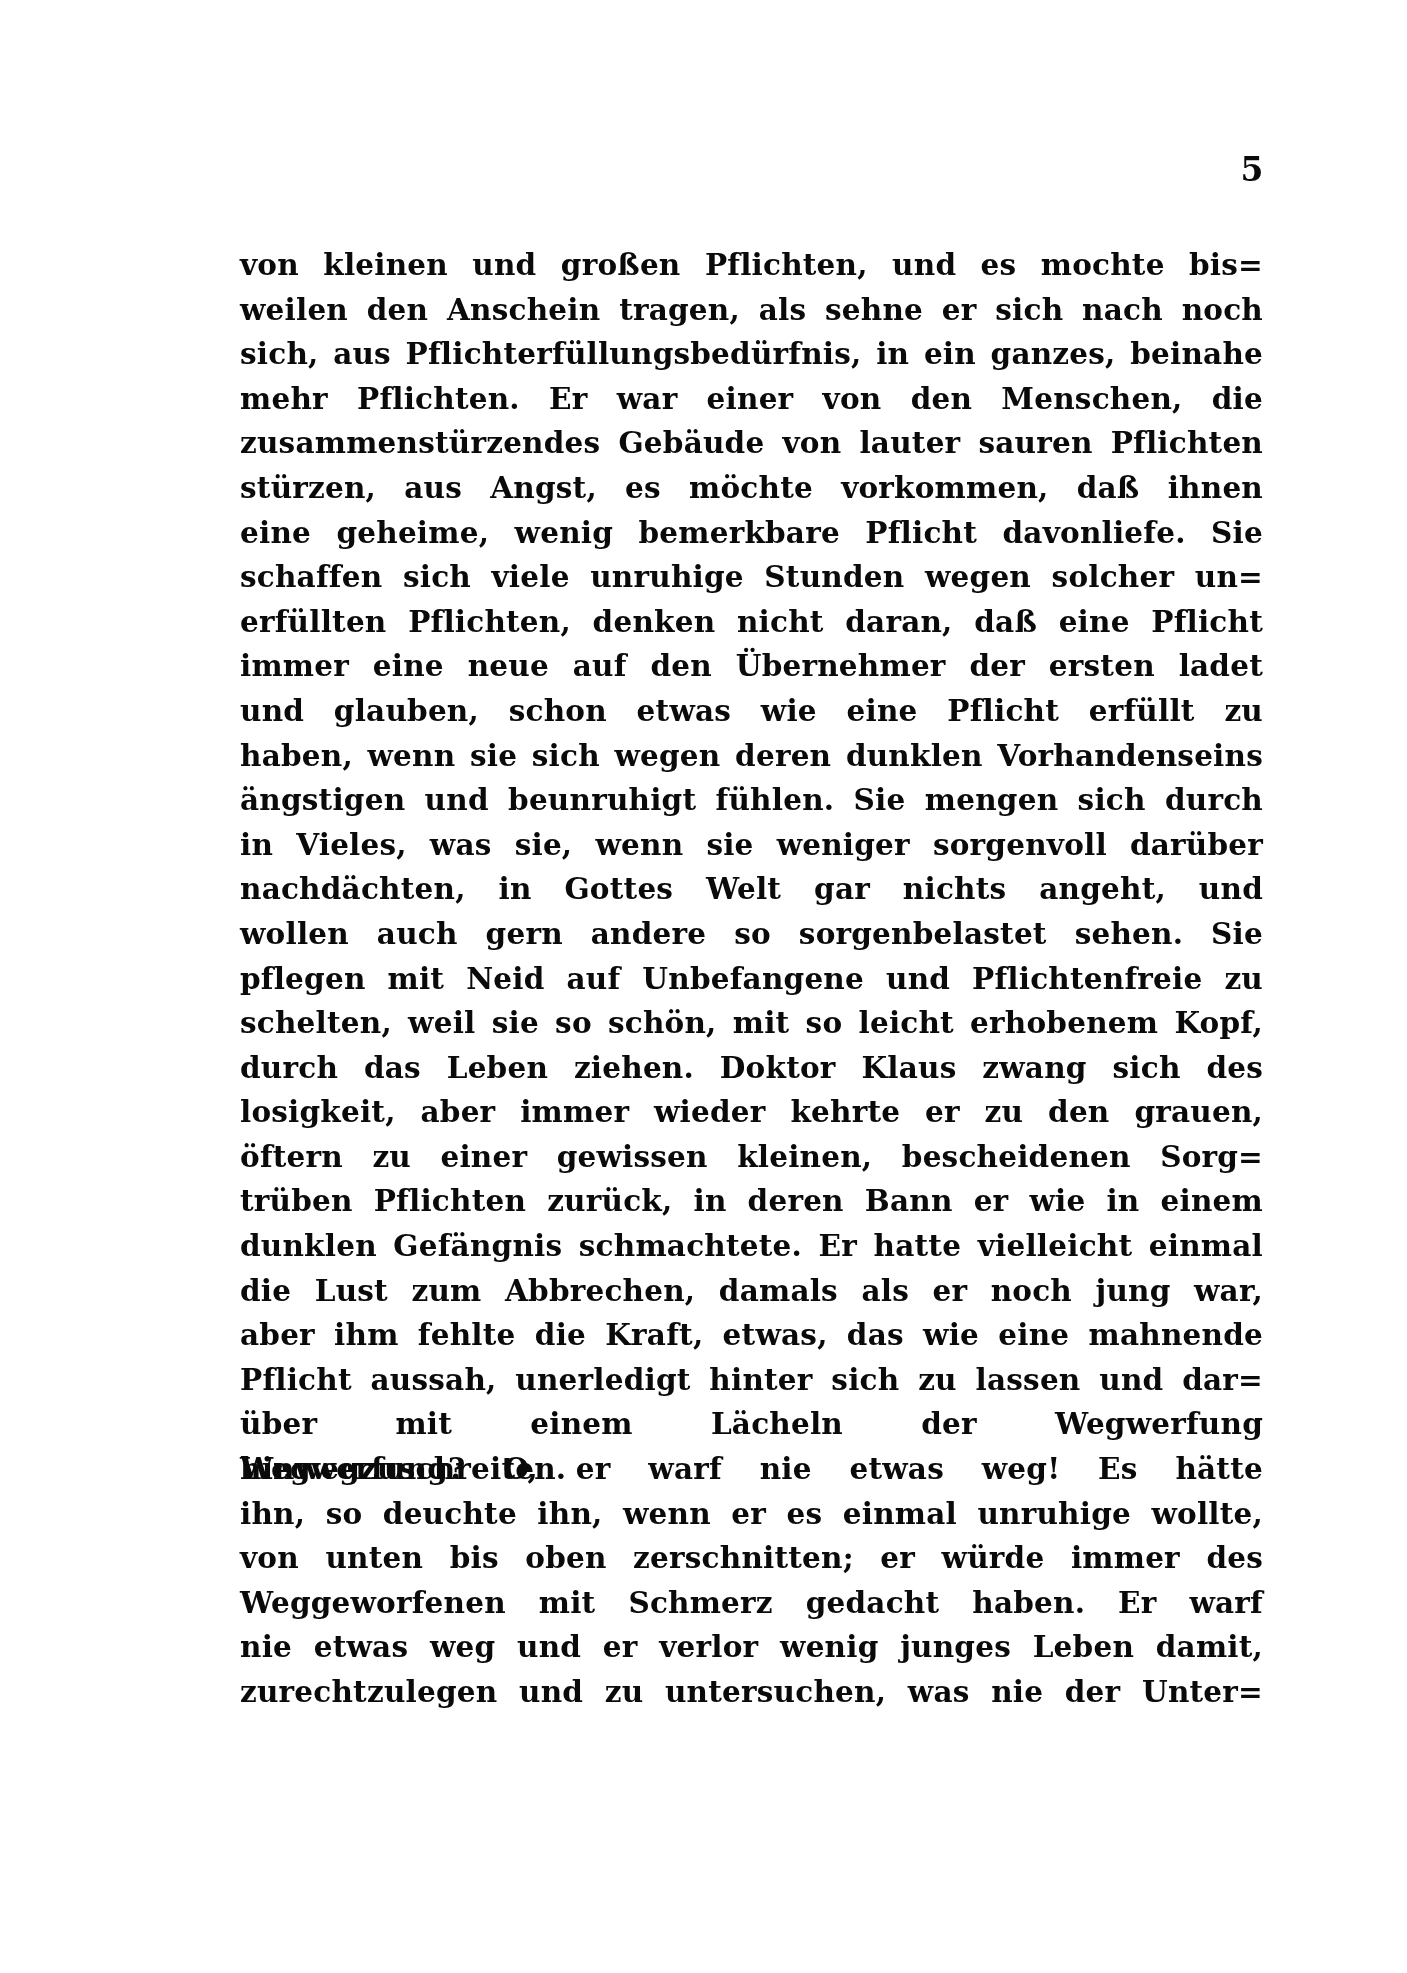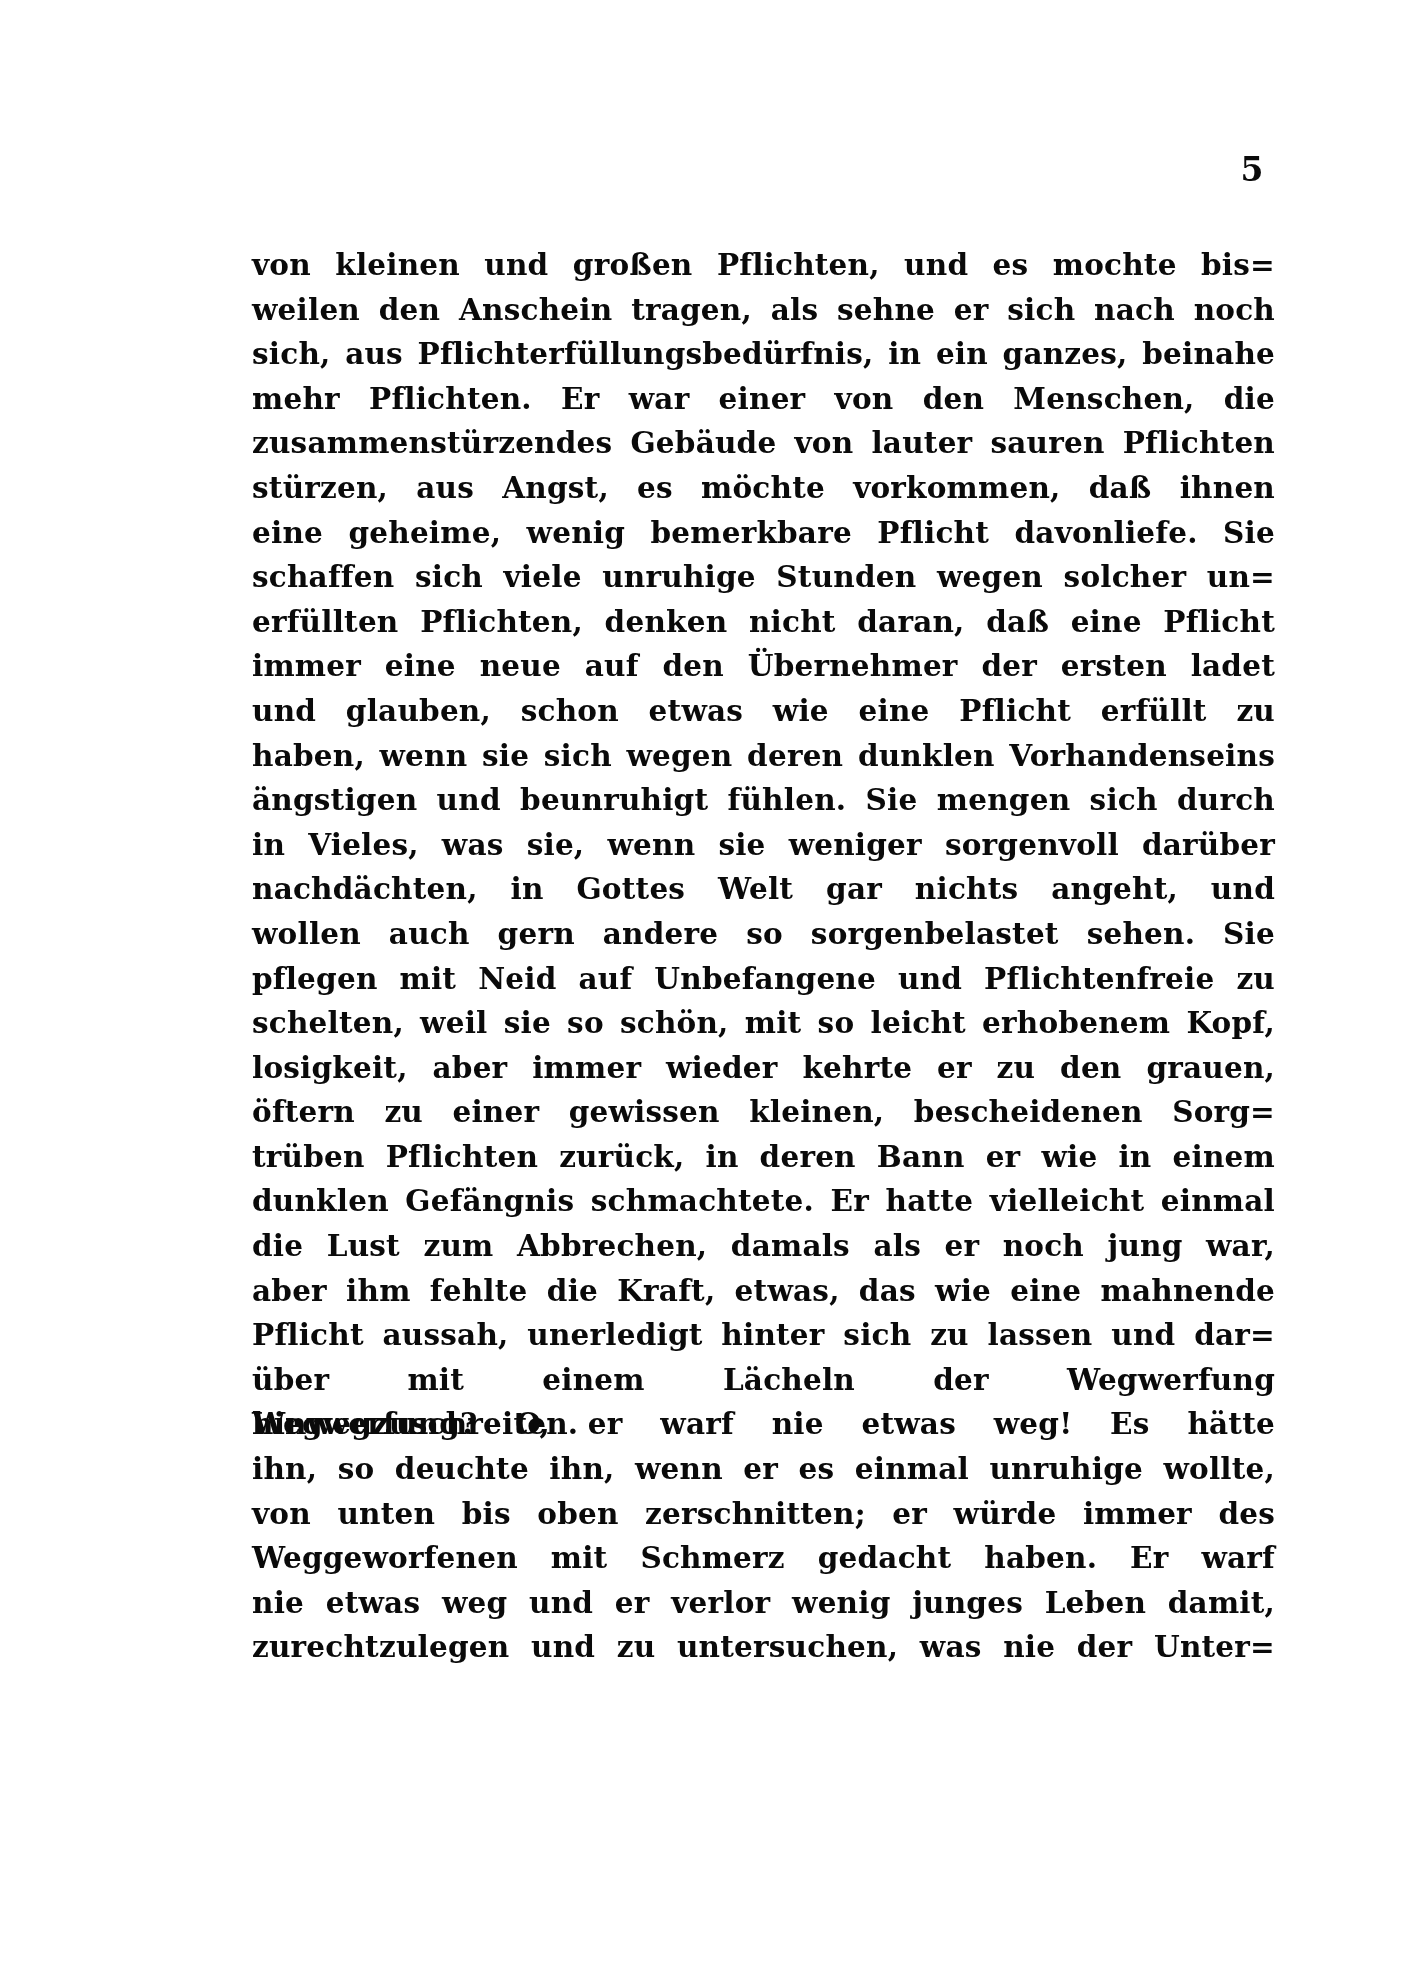--- a/index.html
+++ b/index.html
@@ -21,21 +21,21 @@
     position: absolute;
     top: 150px;
     right: 143px;
     font-size: 33px;
     font-weight: 700;
     letter-spacing: 0.5px;
     color: #0a0a0a;
   }
   .text-block {
     position: absolute;
-    left: 252px;
+    left: 240px;
     top: 243px;
     width: 1023px;
     font-size: 29.5px;
     line-height: 44.6px;
     font-weight: 700;
     color: #0a0a0a;
     
     letter-spacing: 0.2px;
     word-spacing: 2px;
   }
@@ -66,20 +66,21 @@
       <div class="text-line">erfüllten Pflichten, denken nicht daran, daß eine Pflicht</div>
       <div class="text-line">immer eine neue auf den Übernehmer der ersten ladet</div>
       <div class="text-line">und glauben, schon etwas wie eine Pflicht erfüllt zu</div>
       <div class="text-line">haben, wenn sie sich wegen deren dunklen Vorhandenseins</div>
       <div class="text-line">ängstigen und beunruhigt fühlen.  Sie mengen sich durch</div>
       <div class="text-line">in Vieles, was sie, wenn sie weniger sorgenvoll darüber</div>
       <div class="text-line">nachdächten, in Gottes Welt gar nichts angeht, und</div>
       <div class="text-line">wollen auch gern andere so sorgenbelastet sehen.  Sie</div>
       <div class="text-line">pflegen mit Neid auf Unbefangene und Pflichtenfreie zu</div>
       <div class="text-line">schelten, weil sie so schön, mit so leicht erhobenem Kopf,</div>
+      <div class="text-line">durch das Leben ziehen.  Doktor Klaus zwang sich des</div>
       <div class="text-line">losigkeit, aber immer wieder kehrte er zu den grauen,</div>
       <div class="text-line">öftern zu einer gewissen kleinen, bescheidenen Sorg=</div>
       <div class="text-line">trüben Pflichten zurück, in deren Bann er wie in einem</div>
       <div class="text-line">dunklen Gefängnis schmachtete.  Er hatte vielleicht einmal</div>
       <div class="text-line">die Lust zum Abbrechen, damals als er noch jung war,</div>
       <div class="text-line">aber ihm fehlte die Kraft, etwas, das wie eine mahnende</div>
       <div class="text-line">Pflicht aussah, unerledigt hinter sich zu lassen und dar=</div>
       <div class="text-line">über mit einem Lächeln der Wegwerfung hinwegzuschreiten.</div>
       <div class="text-line">Wegwerfung?  O, er warf nie etwas weg!  Es hätte</div>
       <div class="text-line">ihn, so deuchte ihn, wenn er es einmal unruhige wollte,</div>

